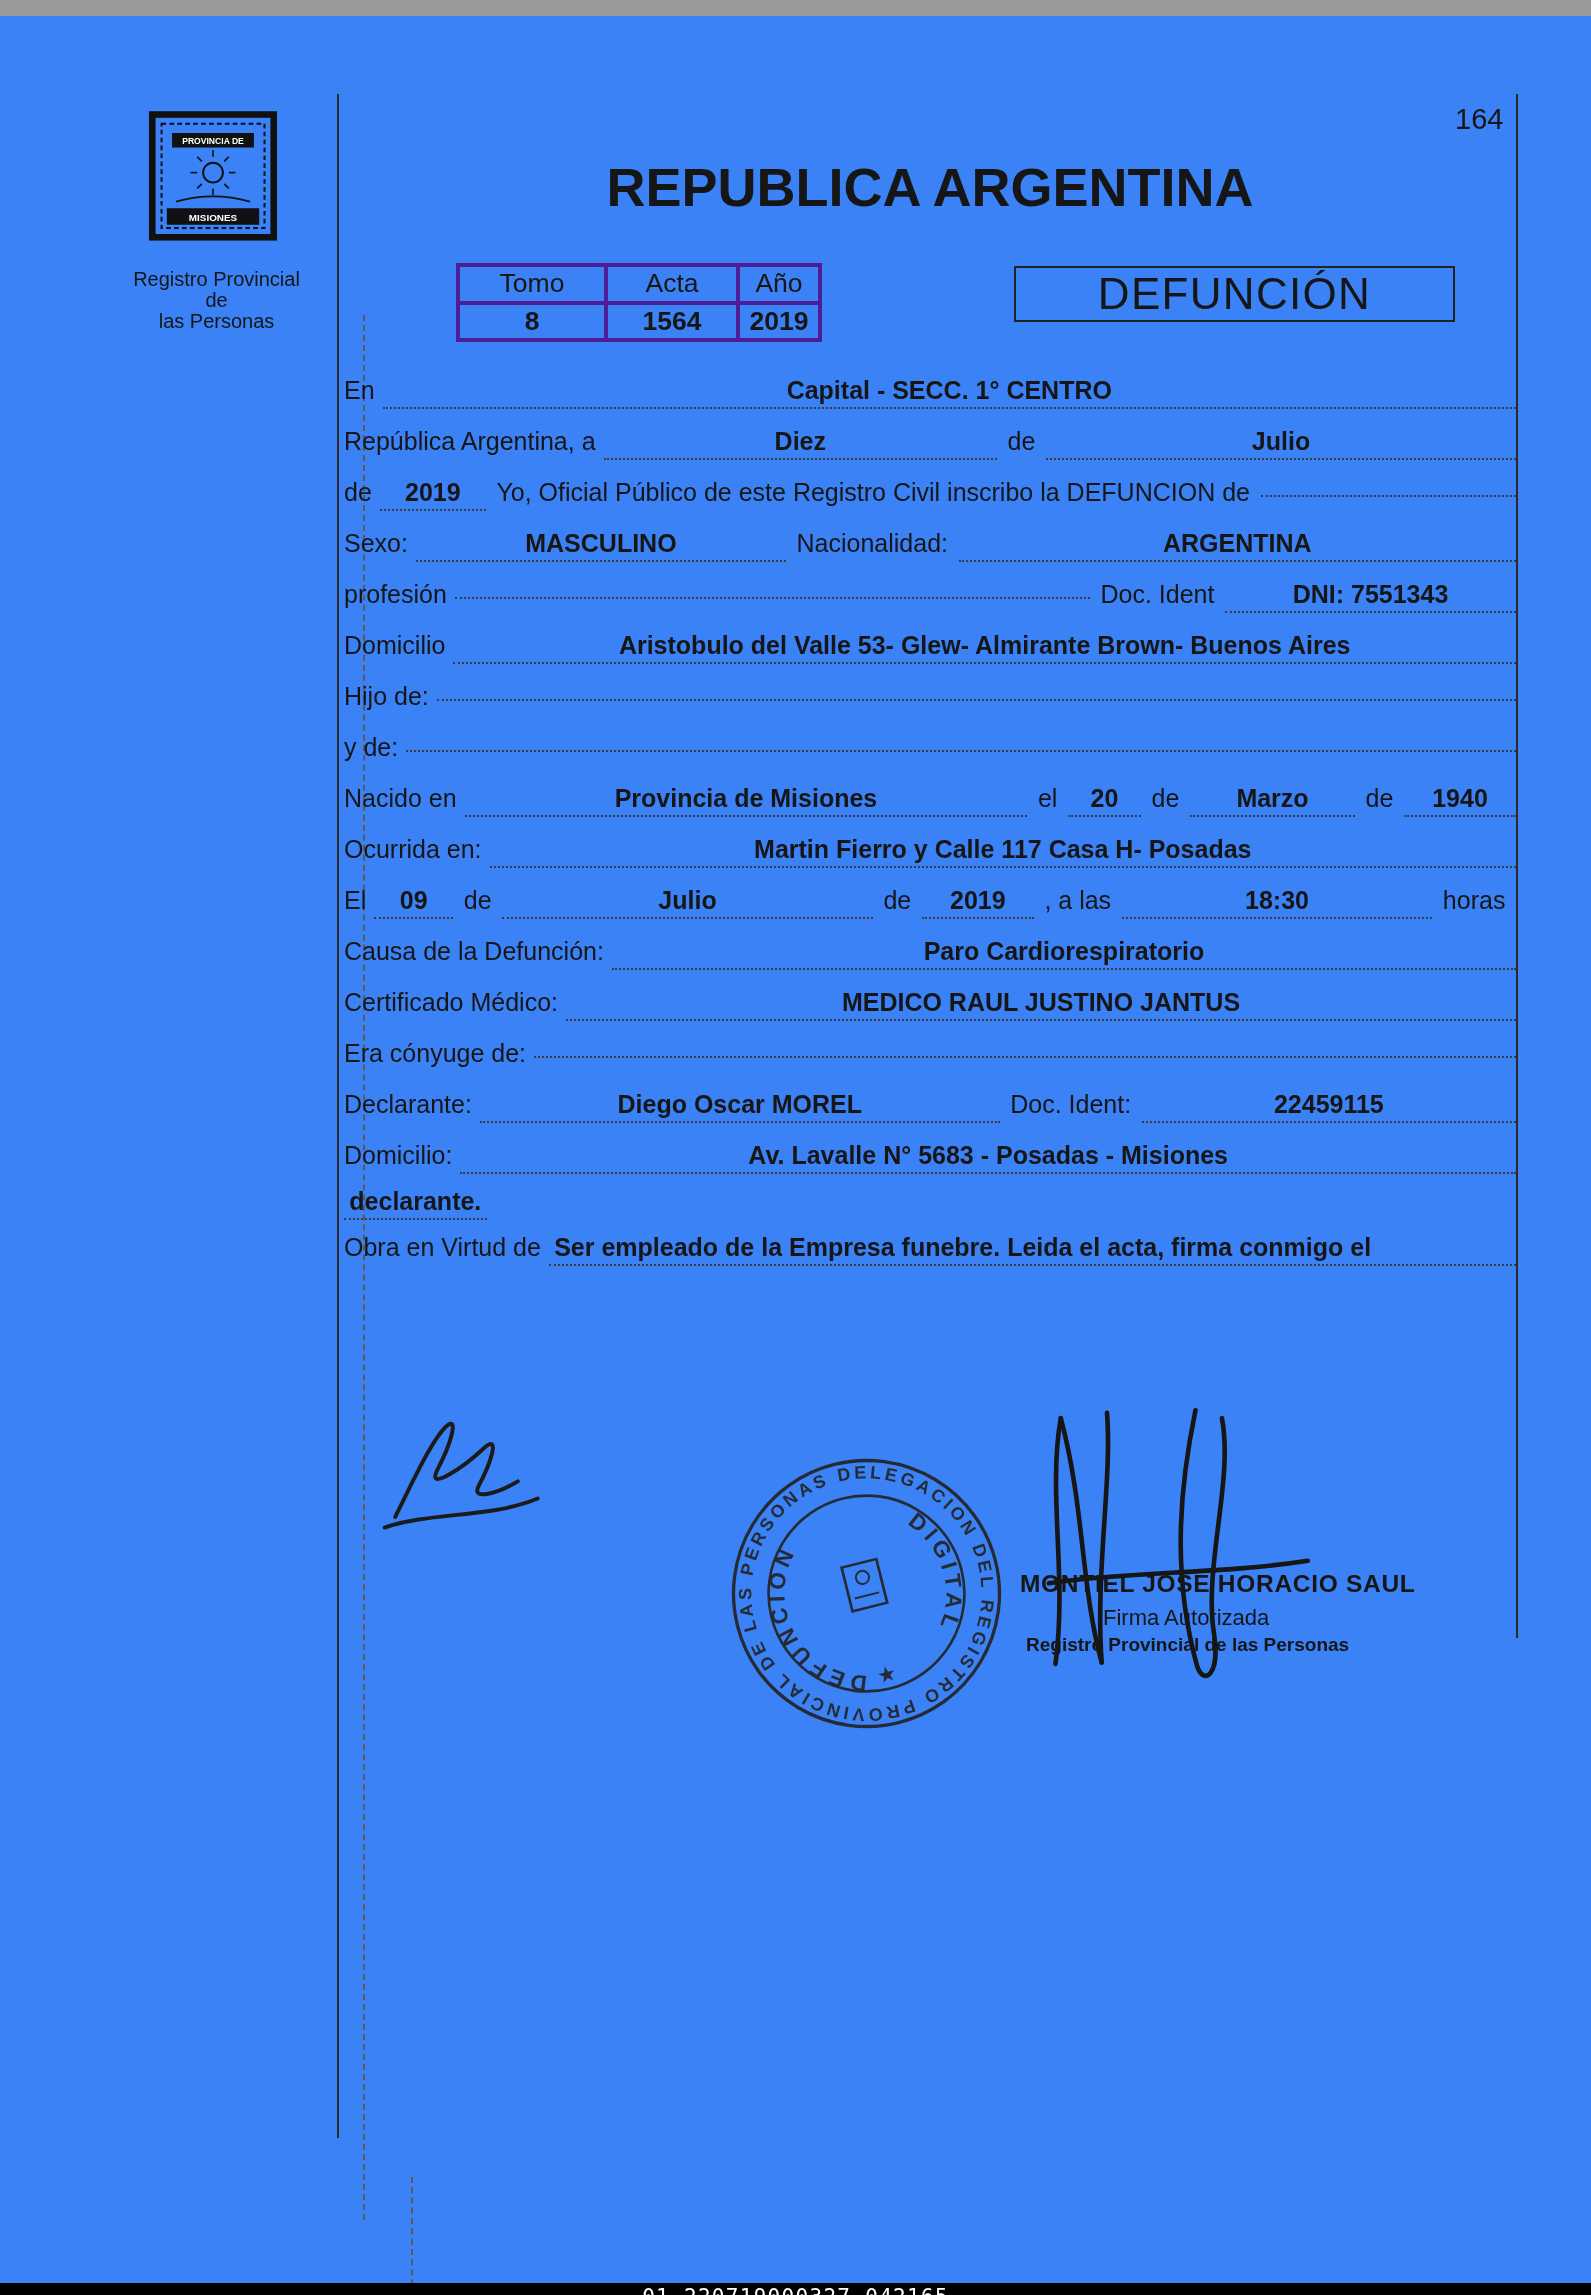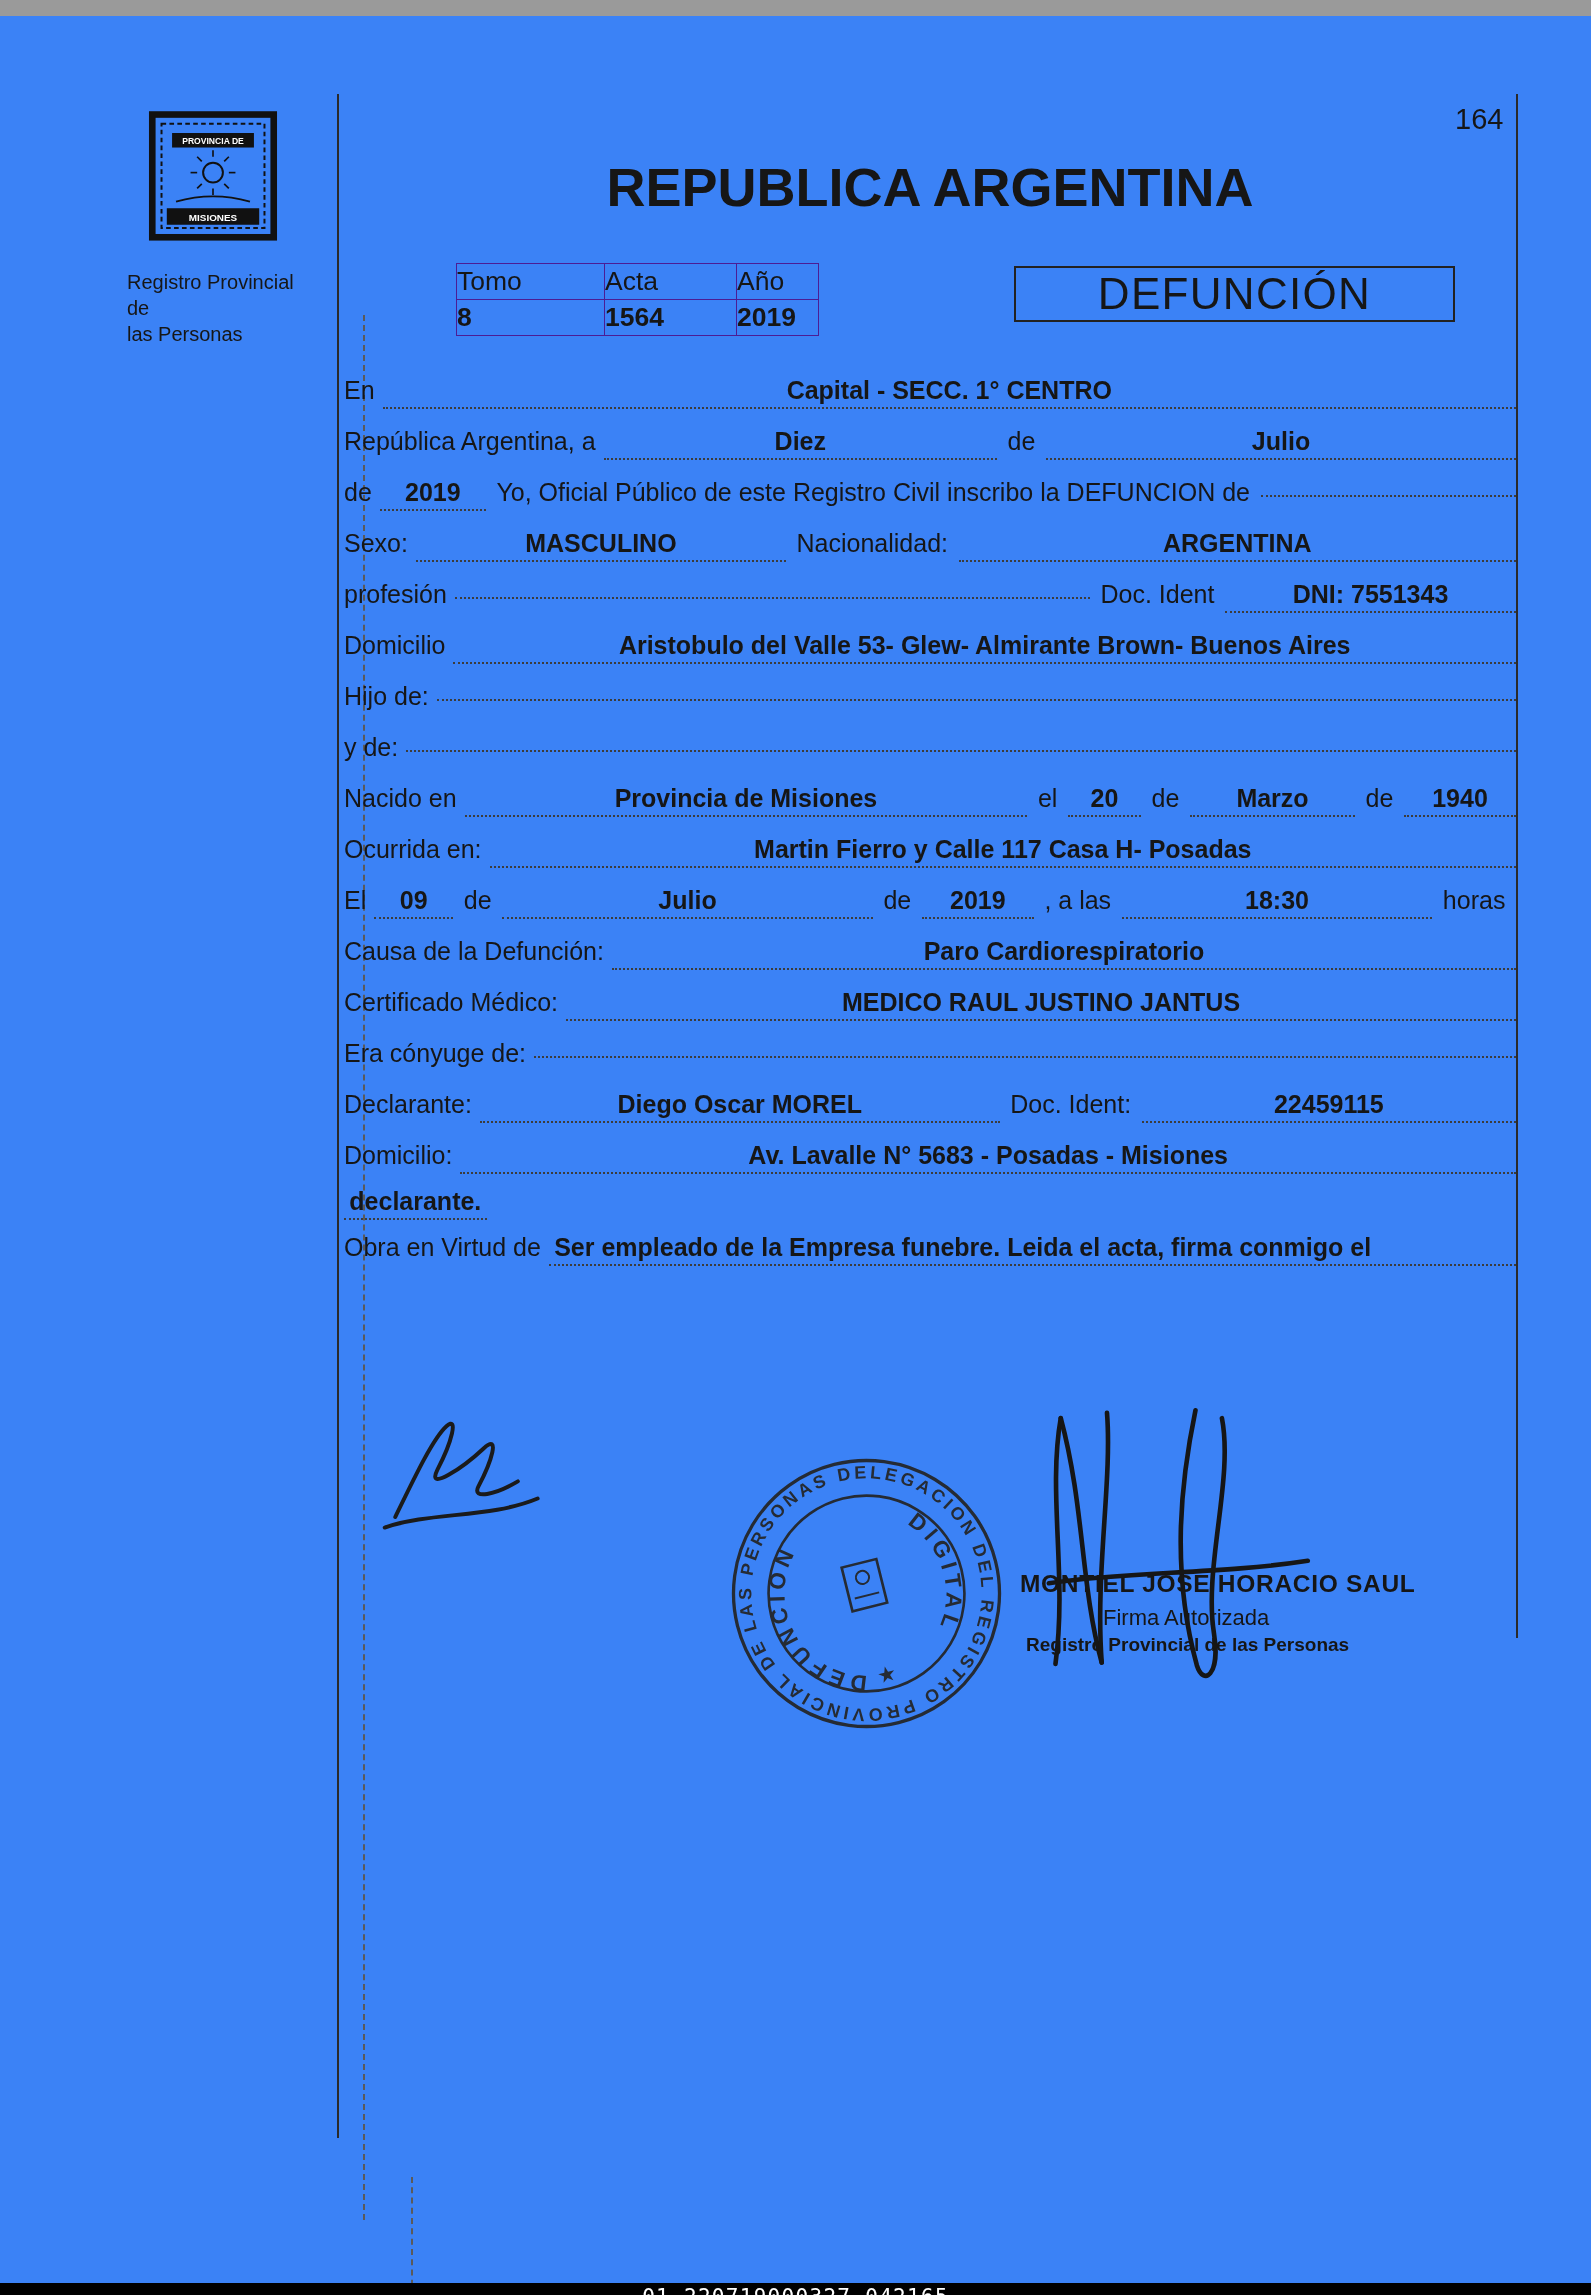--- a/index.html
+++ b/index.html
@@ -10,25 +10,25 @@
     font-family: "Liberation Sans", sans-serif;
     overflow: hidden; margin: 16px auto;
   }
   .vline { position:absolute; width:2px; background:#2a2a2a; }
   .vdash { position:absolute; width:0; border-left:2px dashed #5a5a5a; }
   .page-number { position:absolute; left:1455px; top:87px; font-size:29px; }
   .title { position:absolute; left:344px; top:140px; width:1172px; text-align:center;
            font-size:54px; font-weight:bold; }
   
   .emblem-svg { position:absolute; left:147px; top:93px; width:132px; height:149px; }
-  .emblem-caption { position:absolute; left:127px; top:253px; width:179px; text-align:left;
-                    font-size:20px; line-height:26px; }
+  .emblem-caption { position:absolute; left:127px; top:253px; width:179px; text-align:center;
+                    font-size:20px; line-height:21px; }
   
   .record-table { position:absolute; left:456px; top:247px; border-collapse:collapse; font-size:26.5px; }
-  .record-table td { border:1px solid #4c1d95; text-align:left; height:36px; padding:1.3px 0; }
+  .record-table td { border:4px solid #4c1d95; text-align:center; height:36px; padding:1.3px 0; }
   .record-table .c1 { width:148px; } .record-table .c2 { width:132px; } .record-table .c3 { width:82px; }
   .record-table .vals td { font-weight:bold; }
   
   .type-box { position:absolute; left:1014px; top:250px; width:441px; height:56px;
               border:2px solid #222; display:flex; align-items:center; justify-content:center;
               font-size:44px; letter-spacing:1.3px; }
   
   .form { position:absolute; left:344px; top:351px; width:1172px; font-size:25px; }
   .row { display:flex; align-items:center; height:51px; }
   .row.short { height:41px; }

